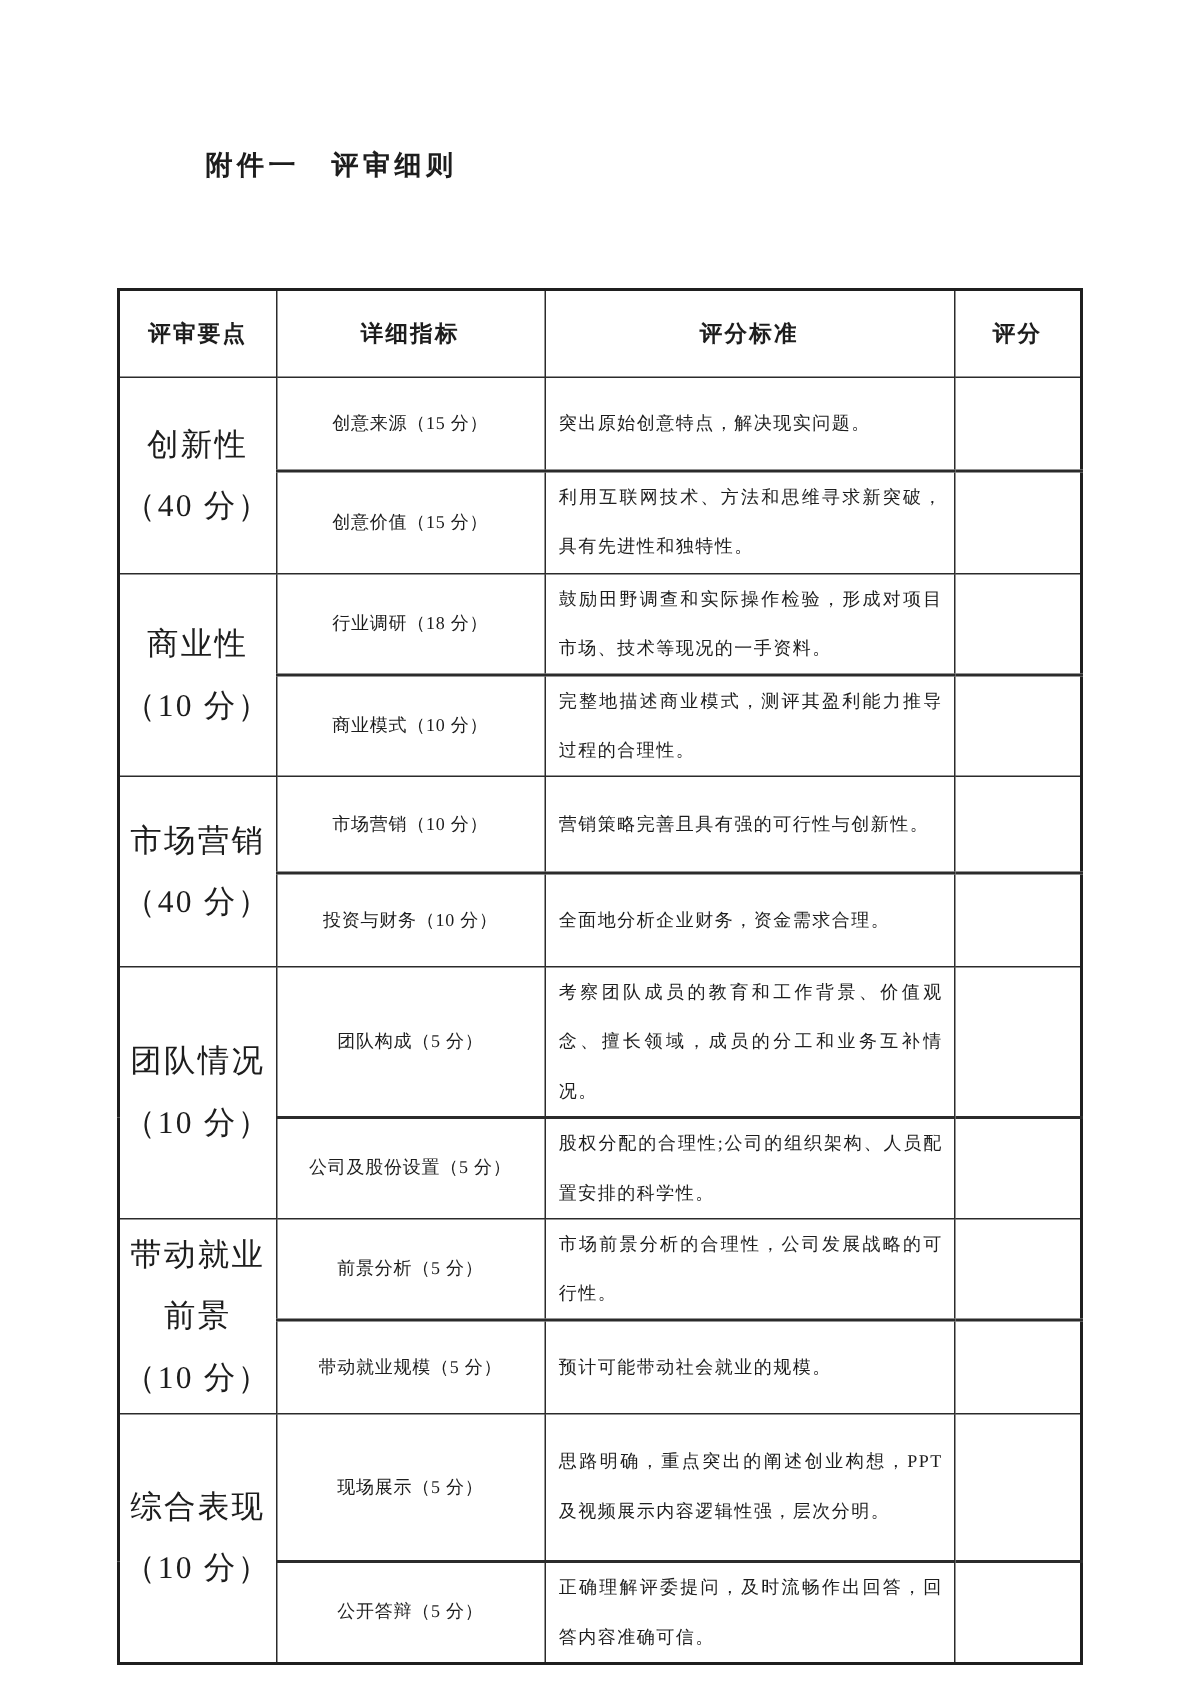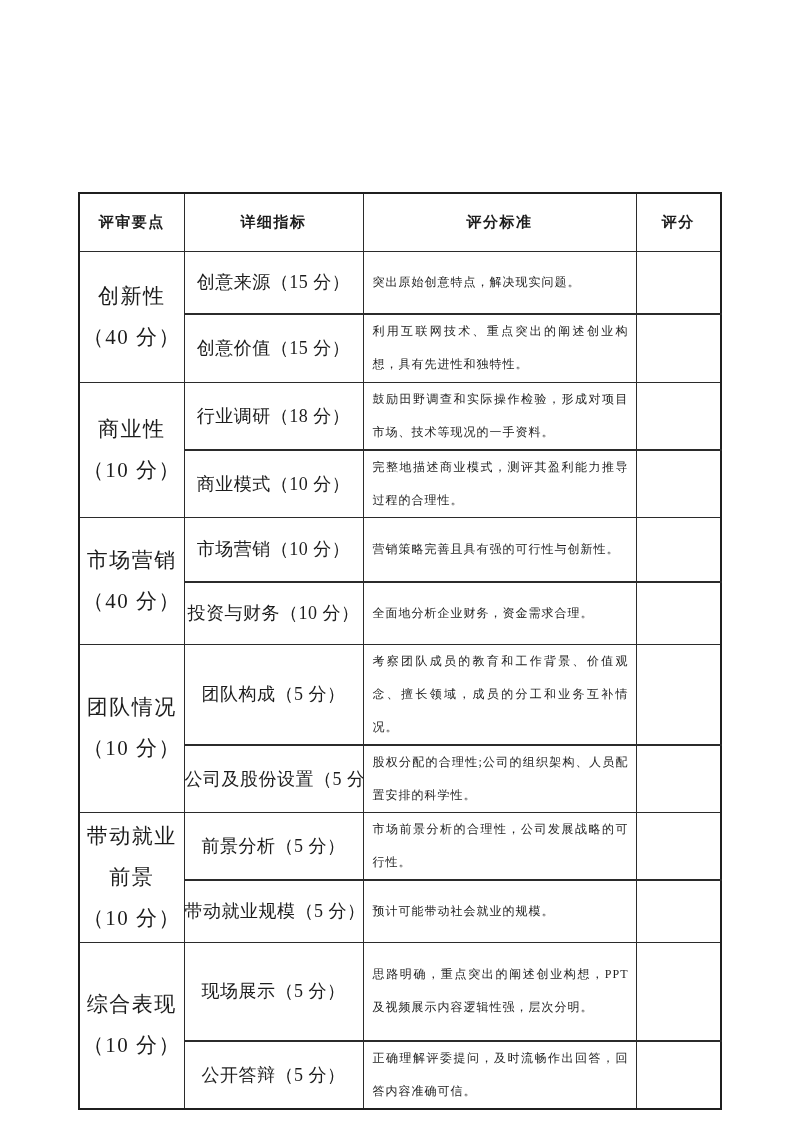--- a/index.html
+++ b/index.html
@@ -40,34 +40,35 @@
     font-size: 15px; font-weight: bold; letter-spacing: 1.5px;
     text-align: center; vertical-align: middle;
   }
   td.cat-cell {
     text-align: center; vertical-align: middle;
     font-size: 21px; letter-spacing: 1.5px;
   }
   td.cat-cell .cat-line { line-height: 41px; }
   td.ind-cell {
     text-align: center; vertical-align: middle;
-    font-size: 18px; letter-spacing: 0.5px; white-space: nowrap;
+    font-size: 12px; letter-spacing: 0.5px; white-space: nowrap;
   }
   td.crit-cell {
     font-size: 12px; letter-spacing: 1px; line-height: 33px;
     text-align: justify; vertical-align: middle;
     padding: 0 7px 0 9px;
   }
   td.score-cell { background: #ffffff; }
 </style>
 </head>
 <body>
 
 <div class="page">
 
+  <h1 class="doc-title">附件一　评审细则</h1>
 
   <table class="review-table">
     <colgroup>
       <col style="width:105px">
       <col style="width:179px">
       <col style="width:273px">
       <col style="width:85px">
     </colgroup>
     <thead>
       <tr class="h58">
@@ -83,21 +84,21 @@
         <td class="cat-cell" rowspan="2">
           <div class="cat-line">创新性</div>
           <div class="cat-line">（40 分）</div>
         </td>
         <td class="ind-cell">创意来源（15 分）</td>
         <td class="crit-cell">突出原始创意特点，解决现实问题。</td>
         <td class="score-cell"></td>
       </tr>
       <tr class="h68 sub-row">
         <td class="ind-cell">创意价值（15 分）</td>
-        <td class="crit-cell">利用互联网技术、重点突出的阐述创业构想，具有先进性和独特性。</td>
+        <td class="crit-cell">利用互联网技术、方法和思维寻求新突破，具有先进性和独特性。</td>
         <td class="score-cell"></td>
       </tr>
 
       <tr class="h62">
         <td class="cat-cell" rowspan="2">
           <div class="cat-line">商业性</div>
           <div class="cat-line">（10 分）</div>
         </td>
         <td class="ind-cell">行业调研（18 分）</td>
         <td class="crit-cell">鼓励田野调查和实际操作检验，形成对项目市场、技术等现况的一手资料。</td>

